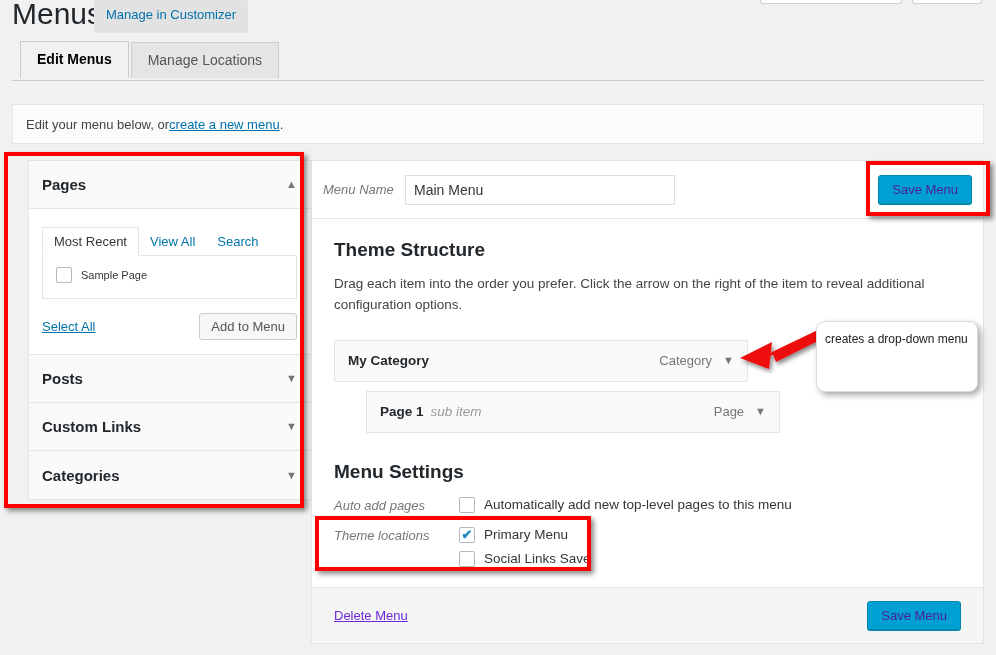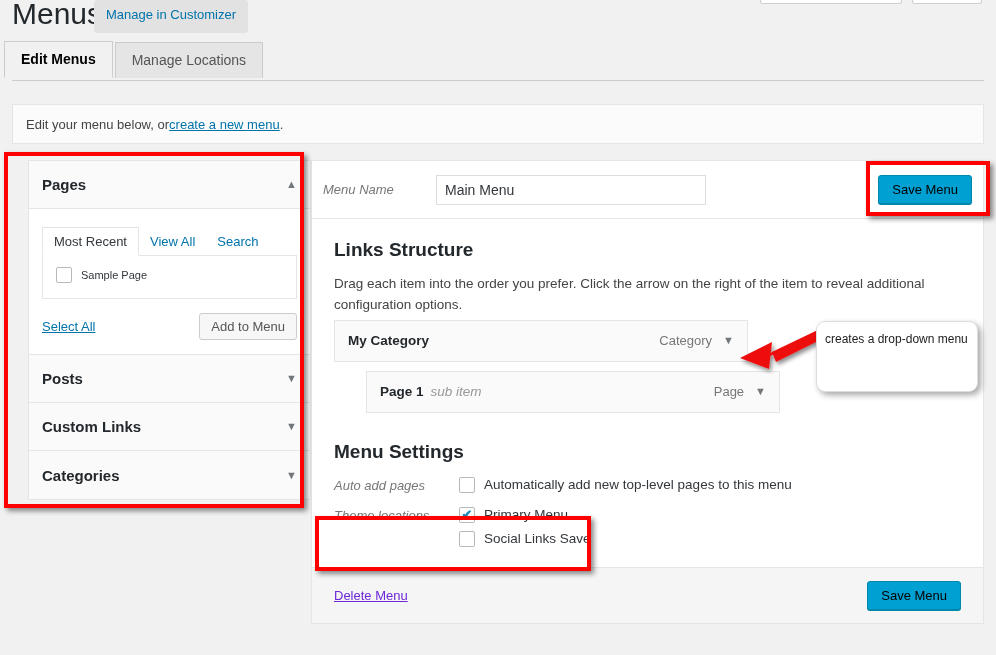--- a/index.html
+++ b/index.html
@@ -33,21 +33,21 @@
   .customizer-btn {
     position: absolute; left: 94px; top: 0px;
     background: #e2e2e2; color: #0073aa;
     border: 1px solid #e2e2e2; border-radius: 3px;
     padding: 4px 11px 6px; font-size: 13px;
     line-height: 1.6; cursor: pointer;
     font-family: "Liberation Sans", sans-serif;
   }
 
   
-  .tab-wrap { position: absolute; left: 4px; top: 41px; height: 40px; }
+  .tab-wrap { position: absolute; left: 20px; top: 41px; height: 40px; }
   .tab {
     display: inline-block; vertical-align: bottom;
     padding: 9px 16px 10px; font-size: 14px;
     border: 1px solid #ccc; border-bottom: none;
     background: #e5e5e5; color: #555;
     margin-right: 2px; cursor: pointer;
     font-family: "Liberation Sans", sans-serif;
   }
   .tab.active { background: #f1f1f1; color: #000; font-weight: bold; border-bottom: 1px solid #f1f1f1; }
   .tab-rule {
@@ -112,43 +112,43 @@
     font-family: "Liberation Sans", sans-serif;
   }
 
   
   #main-panel {
     position: absolute; left: 311px; top: 160px; width: 673px;
     background: #fff; border: 1px solid #e5e5e5;
   }
   .name-row {
     height: 58px; display: flex; align-items: center; padding: 0 11px;
-    border-bottom: 1px solid #e5e5e5; background: #fff; gap: 31px;
+    border-bottom: 1px solid #e5e5e5; background: #fff;
   }
   .name-label {
     font-style: italic; color: #777; font-size: 13px;
     width: 82px; flex: 0 0 82px;
   }
   .name-input {
     width: 270px; height: 30px; padding: 3px 8px;
     border: 1px solid #ddd; border-radius: 0; background: #fff;
     font-size: 14px; color: #32373c;
     font-family: "Liberation Sans", sans-serif;
   }
   .btn-primary {
-    background: #00a0d2; border: 1px solid #0087ab; color: #000000;
+    background: #00a0d2; border: 1px solid #0087ab; color: #4c1d95;
     border-radius: 3px; padding: 6px 13px; font-size: 13px;
     cursor: pointer; box-shadow: 0 1px 0 #0087ab;
     font-family: "Liberation Sans", sans-serif;
   }
   .panel-body { padding: 14px 22px 0; }
   .h-struct { font-size: 19px; font-weight: bold; color: #23282d; margin: 6px 0 13px; }
   .struct-desc { font-size: 13.5px; color: #444; line-height: 1.55; max-width: 615px; }
 
-  .menu-items { margin-top: 4px; }
+  .menu-items { margin-top: 24px; }
   .mi {
     background: #fafafa; border: 1px solid #e5e5e5;
     height: 42px; display: flex; align-items: center;
     padding: 0 13px; font-size: 13.5px; color: #23282d;
   }
   .mi.top { width: 414px; }
   .mi.sub { width: 414px; margin-left: 32px; margin-top: 9px; }
   .mi-title { font-weight: bold; }
   .mi-sub { font-style: italic; color: #999; font-weight: normal; margin-left: 7px; }
   .mi-right { margin-left: auto; display: flex; align-items: center; gap: 11px; color: #777; }
@@ -254,21 +254,21 @@
 
   <div id="main-panel">
 
     <div class="name-row">
       <span class="name-label">Menu Name</span>
       <input class="name-input" type="text" value="Main Menu" style="">
       <button class="btn-primary" style="margin-left:auto">Save Menu</button>
     </div>
 
     <div class="panel-body">
-      <div class="h-struct">Links Structure</div>
+      <div class="h-struct">Theme Structure</div>
       <div class="struct-desc">Drag each item into the order you prefer. Click the arrow on the right of the item to reveal additional configuration options.</div>
 
       <div class="menu-items">
         <div class="mi top">
           <span class="mi-title">My Category</span>
           <span class="mi-right">
             <span class="mi-type">Category</span>
             <span class="caret">▼</span>
           </span>
         </div>

